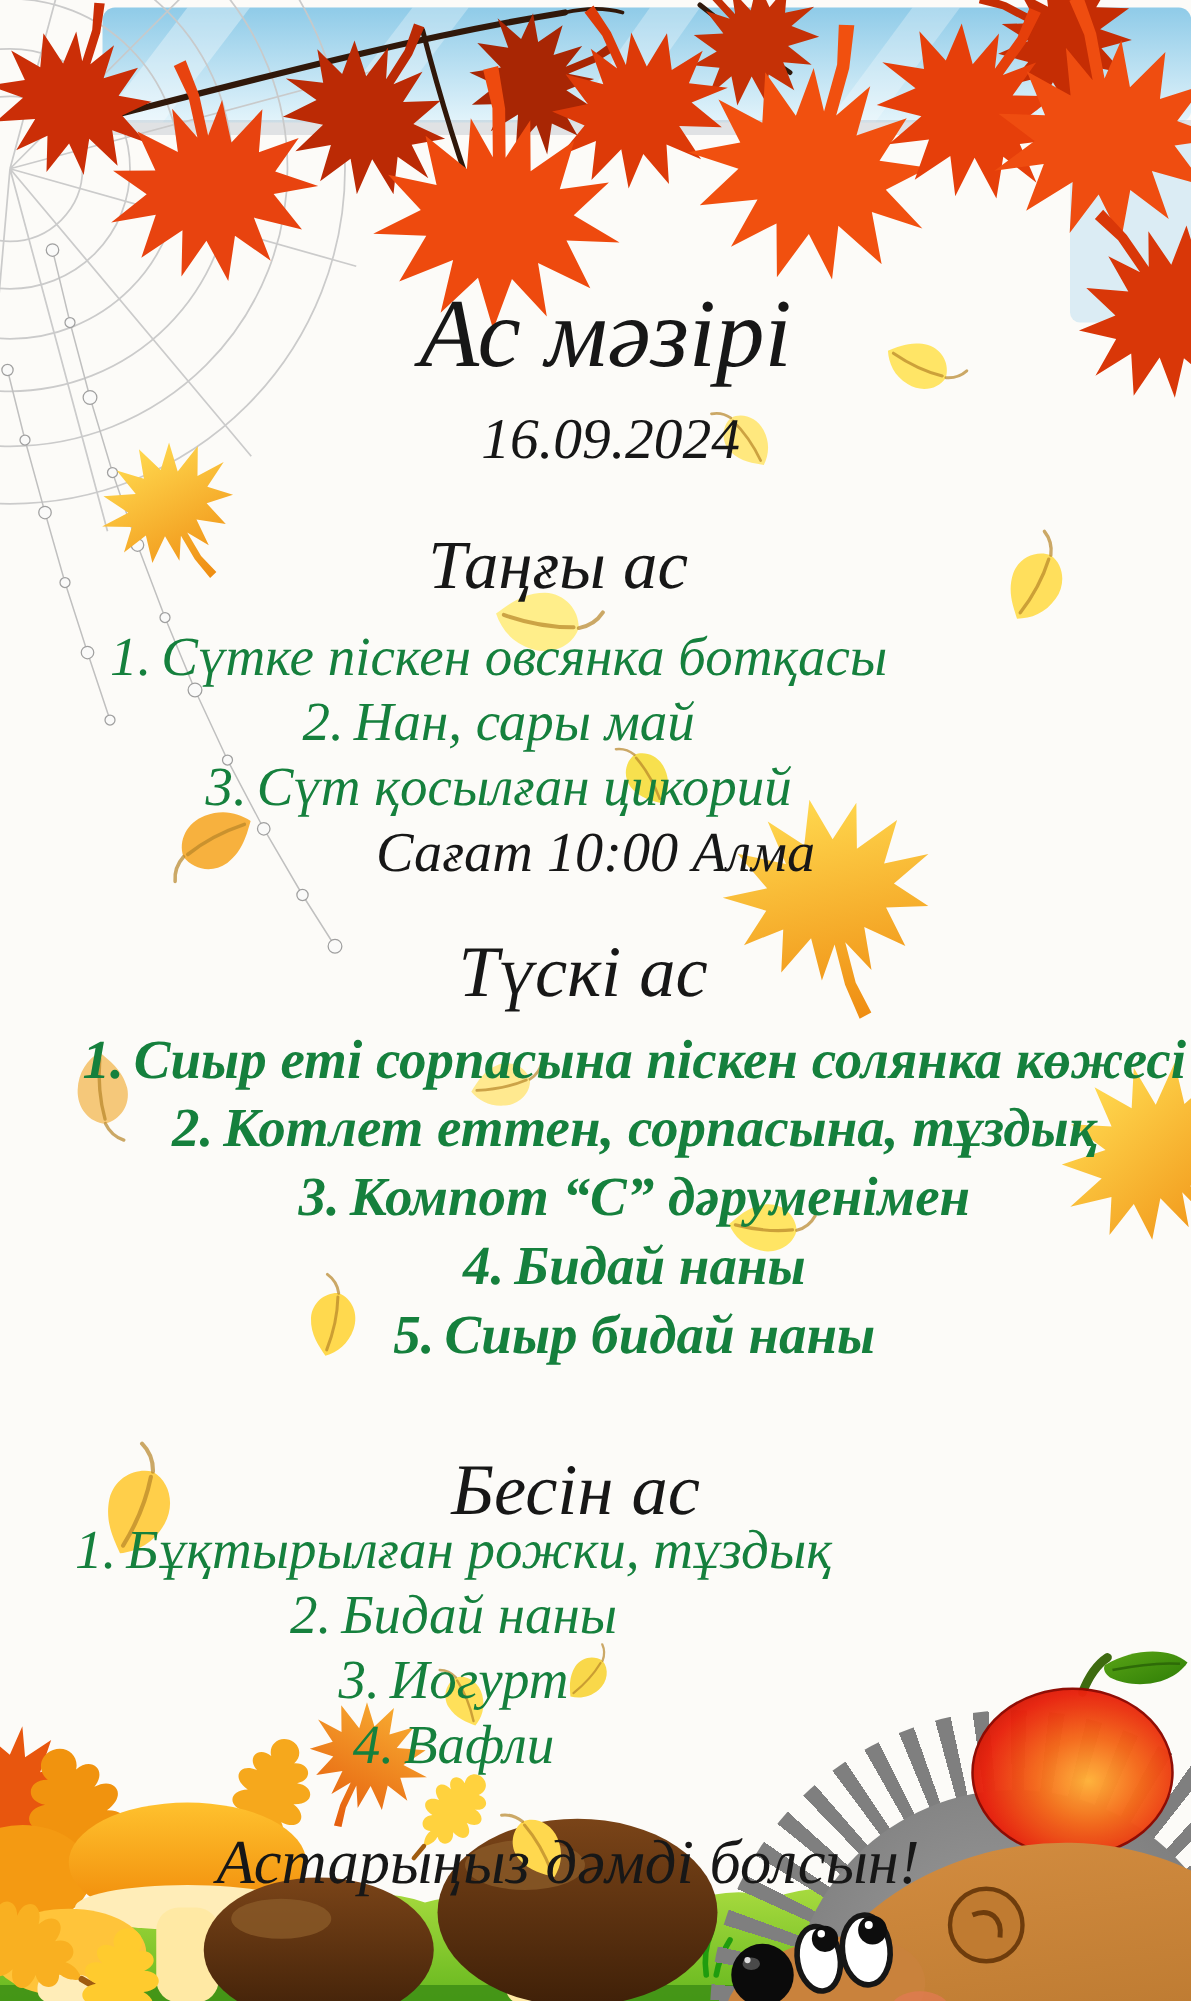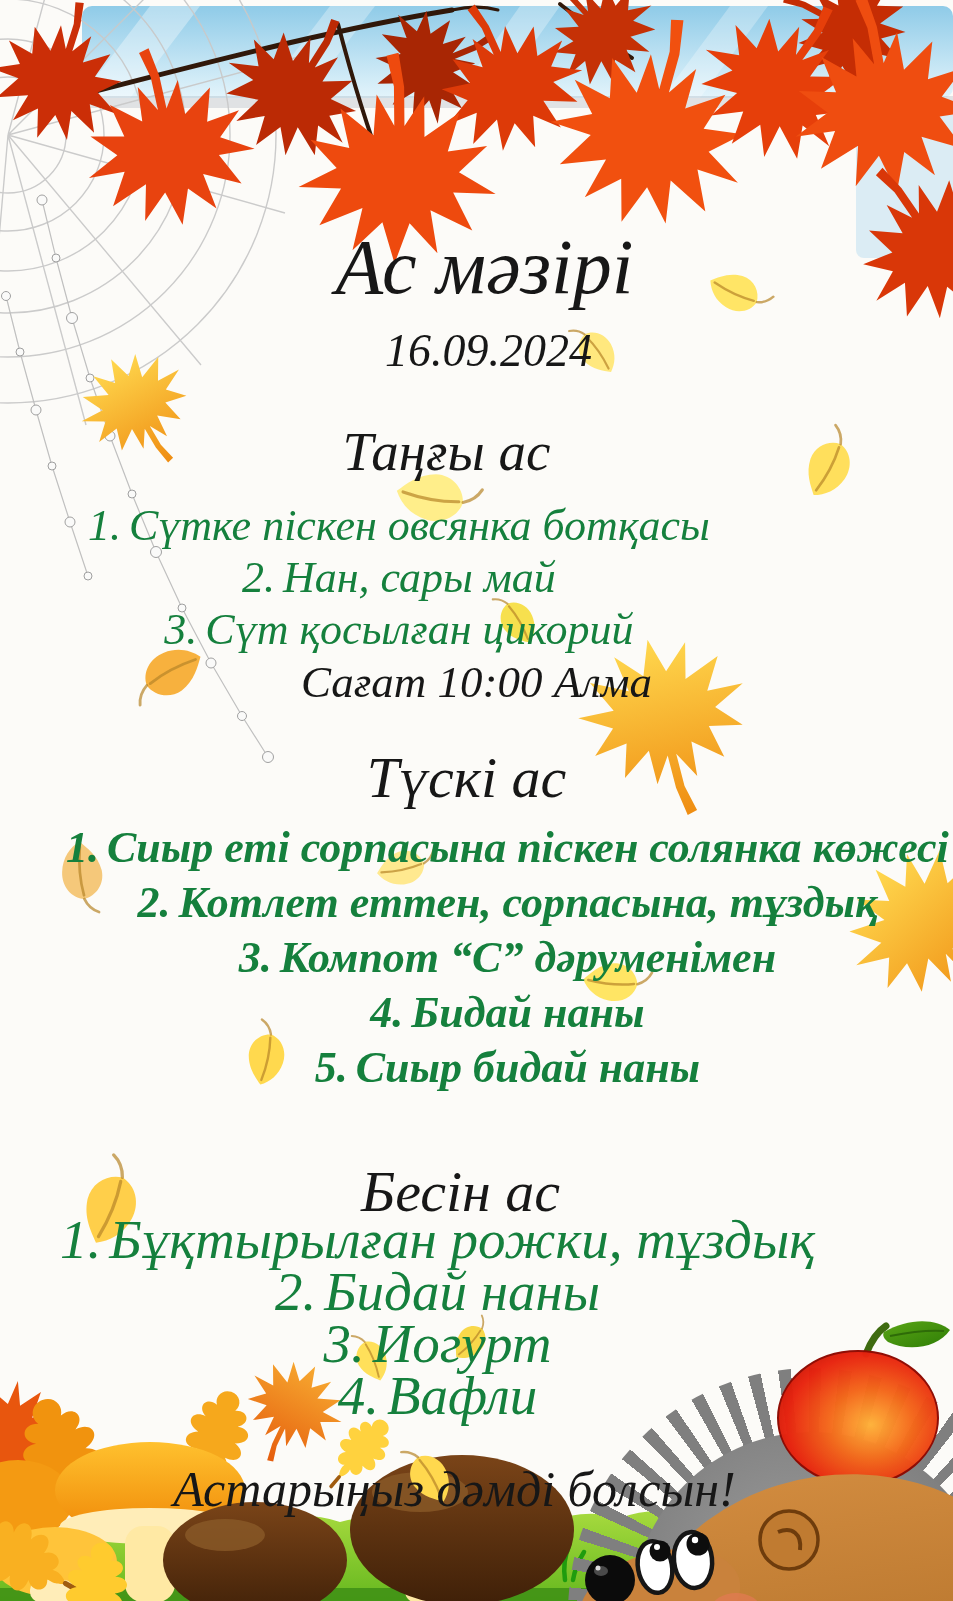--- a/index.html
+++ b/index.html
@@ -16,21 +16,21 @@
   .title{top:226px;font-size:78px;line-height:1.05;transform:translateX(8px);}
   .date{top:324px;font-size:46px;padding-left:12px;}
   .h0{top:420px;font-size:55px;transform:translateX(-30px);}
   .h1{top:744px;font-size:58px;transform:translateX(-10px);}
   .h2{top:1158px;font-size:58px;transform:translateX(-16px);}
   .note{top:656px;font-size:45px;}
   .footer{top:1460px;font-size:50px;transform:translateX(-22px);}
   .list{position:absolute;color:#15803d;font-style:italic;z-index:5;text-align:center;}
   .list0{left:88px;top:500px;font-size:44px;line-height:52px;}
   .list1{left:66px;top:820px;font-size:44px;line-height:55px;font-weight:bold;}
-  .list2{left:60px;top:1214px;font-size:55px;line-height:52px;}
+  .list2{left:60px;top:1214px;font-size:44px;line-height:52px;}
   .mi .num{margin-right:8px;}
 </style>
 </head>
 <body>
 
 <div id="page">
 
   <svg id="decor" class="lay" width="953" height="1601" viewBox="0 0 953 1601">
     <defs>
       <linearGradient id="gSky" x1="0" y1="0" x2="0" y2="1">

